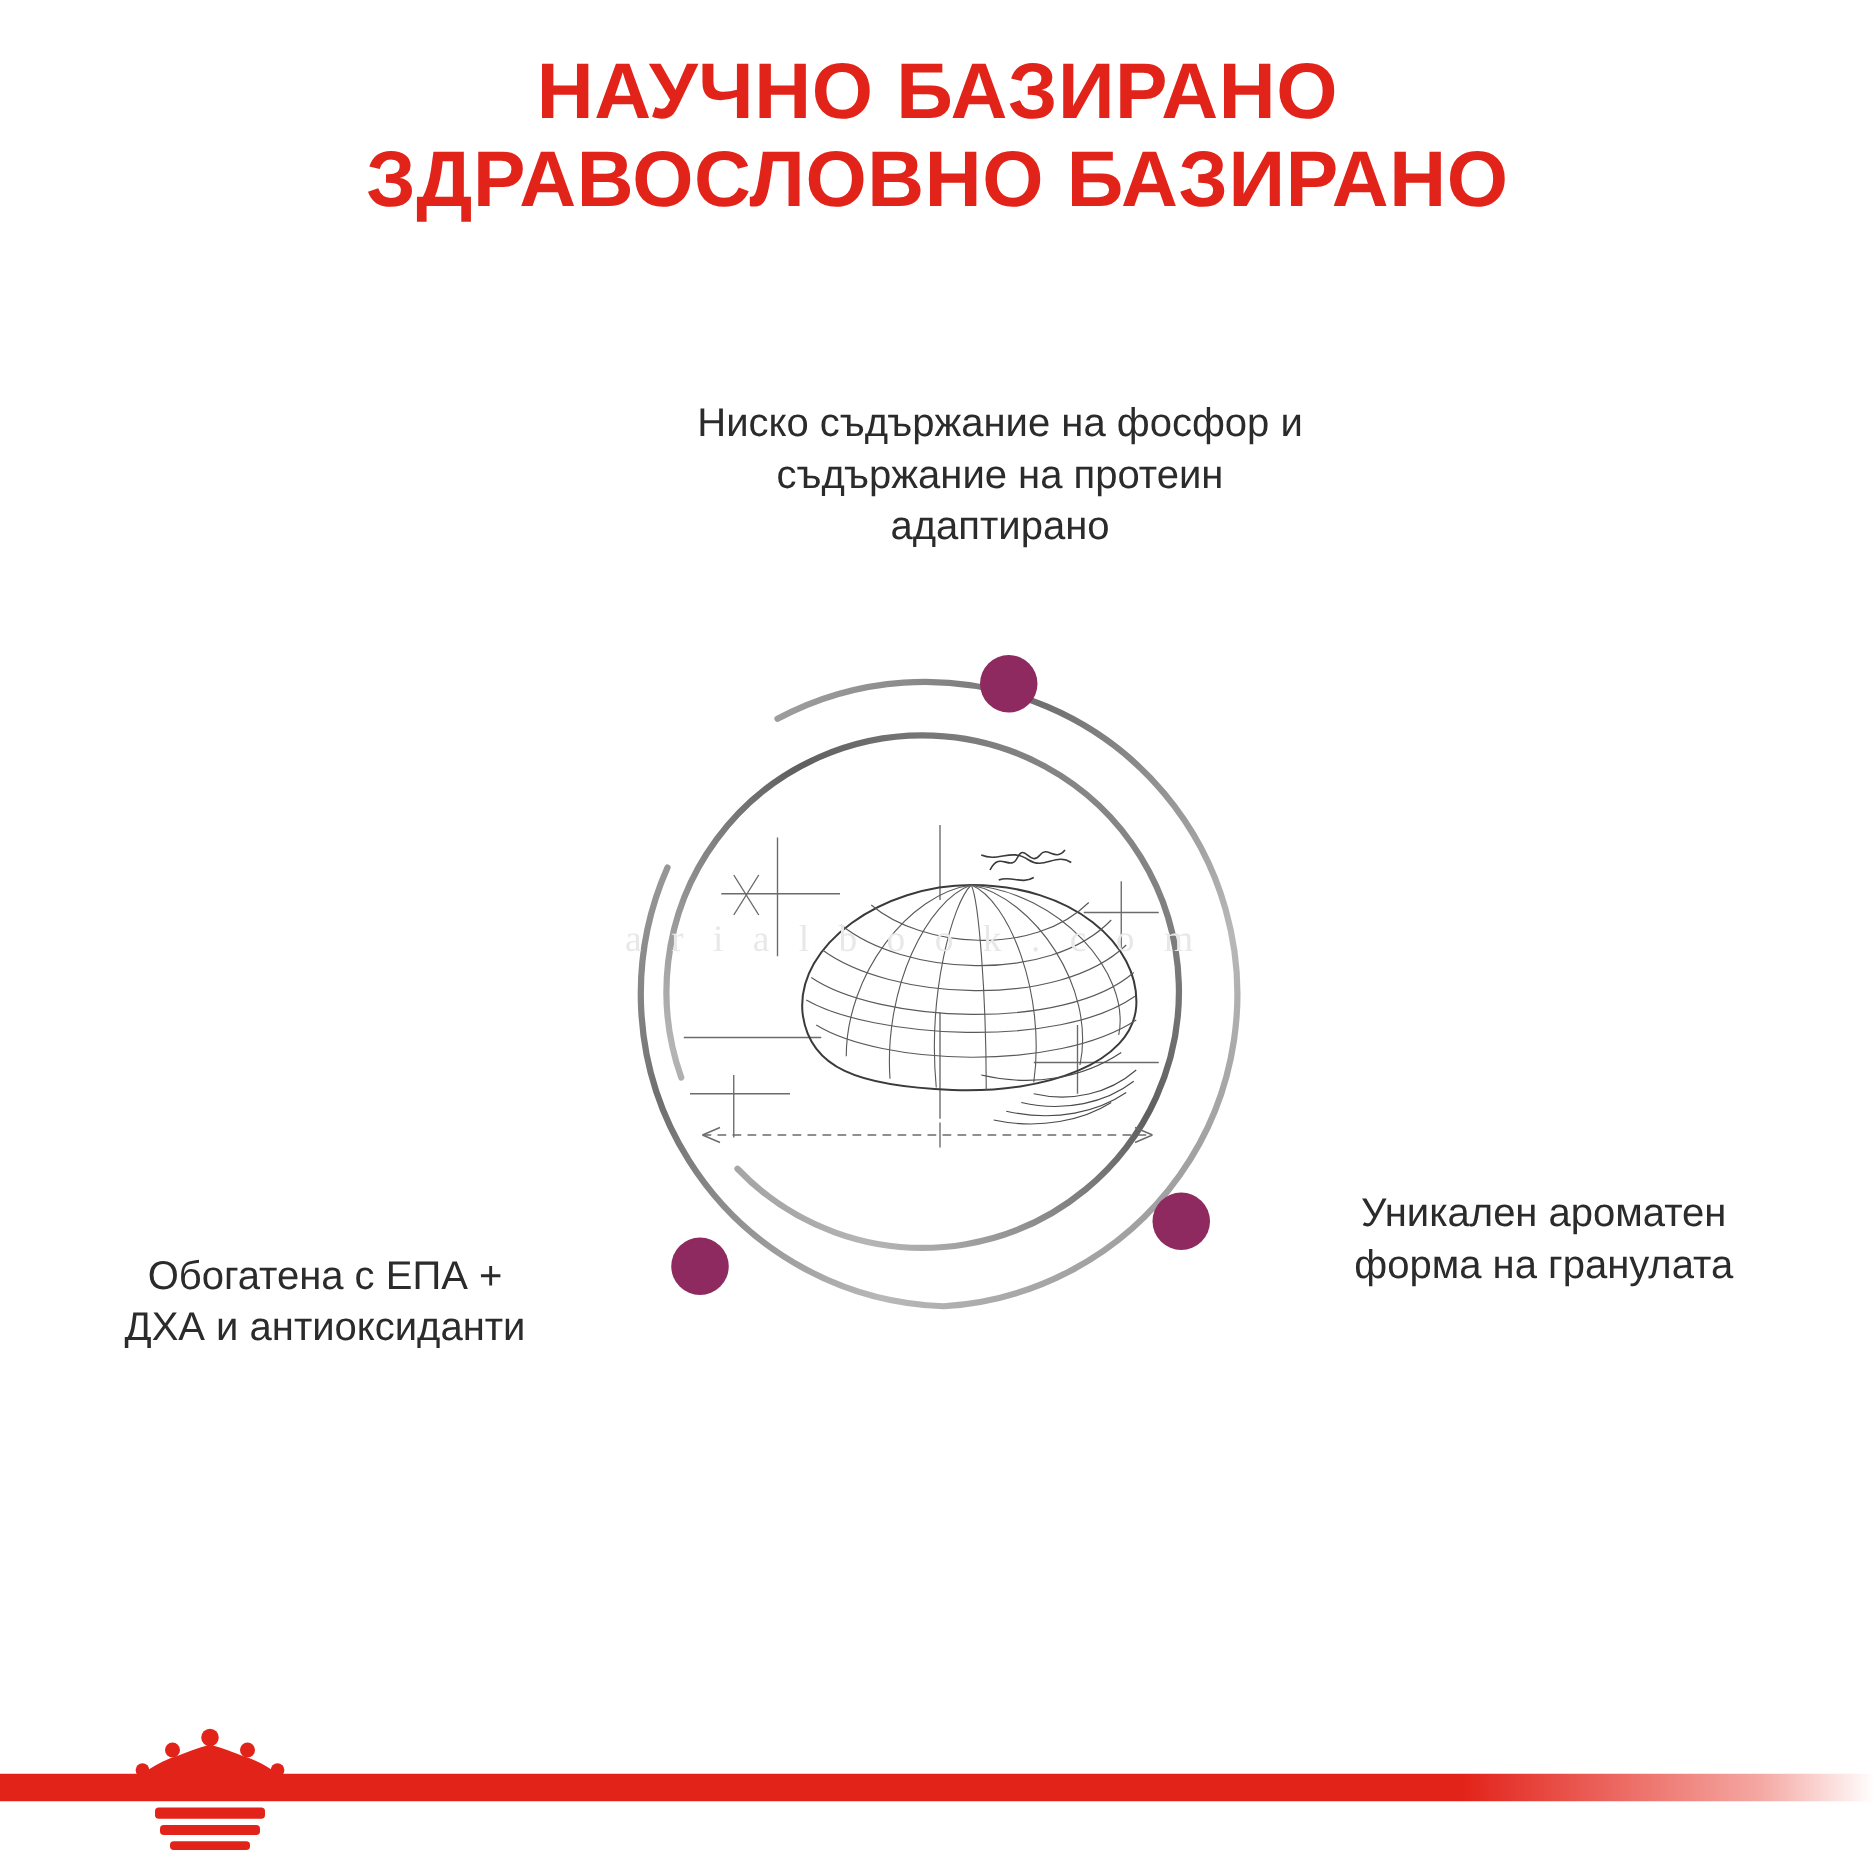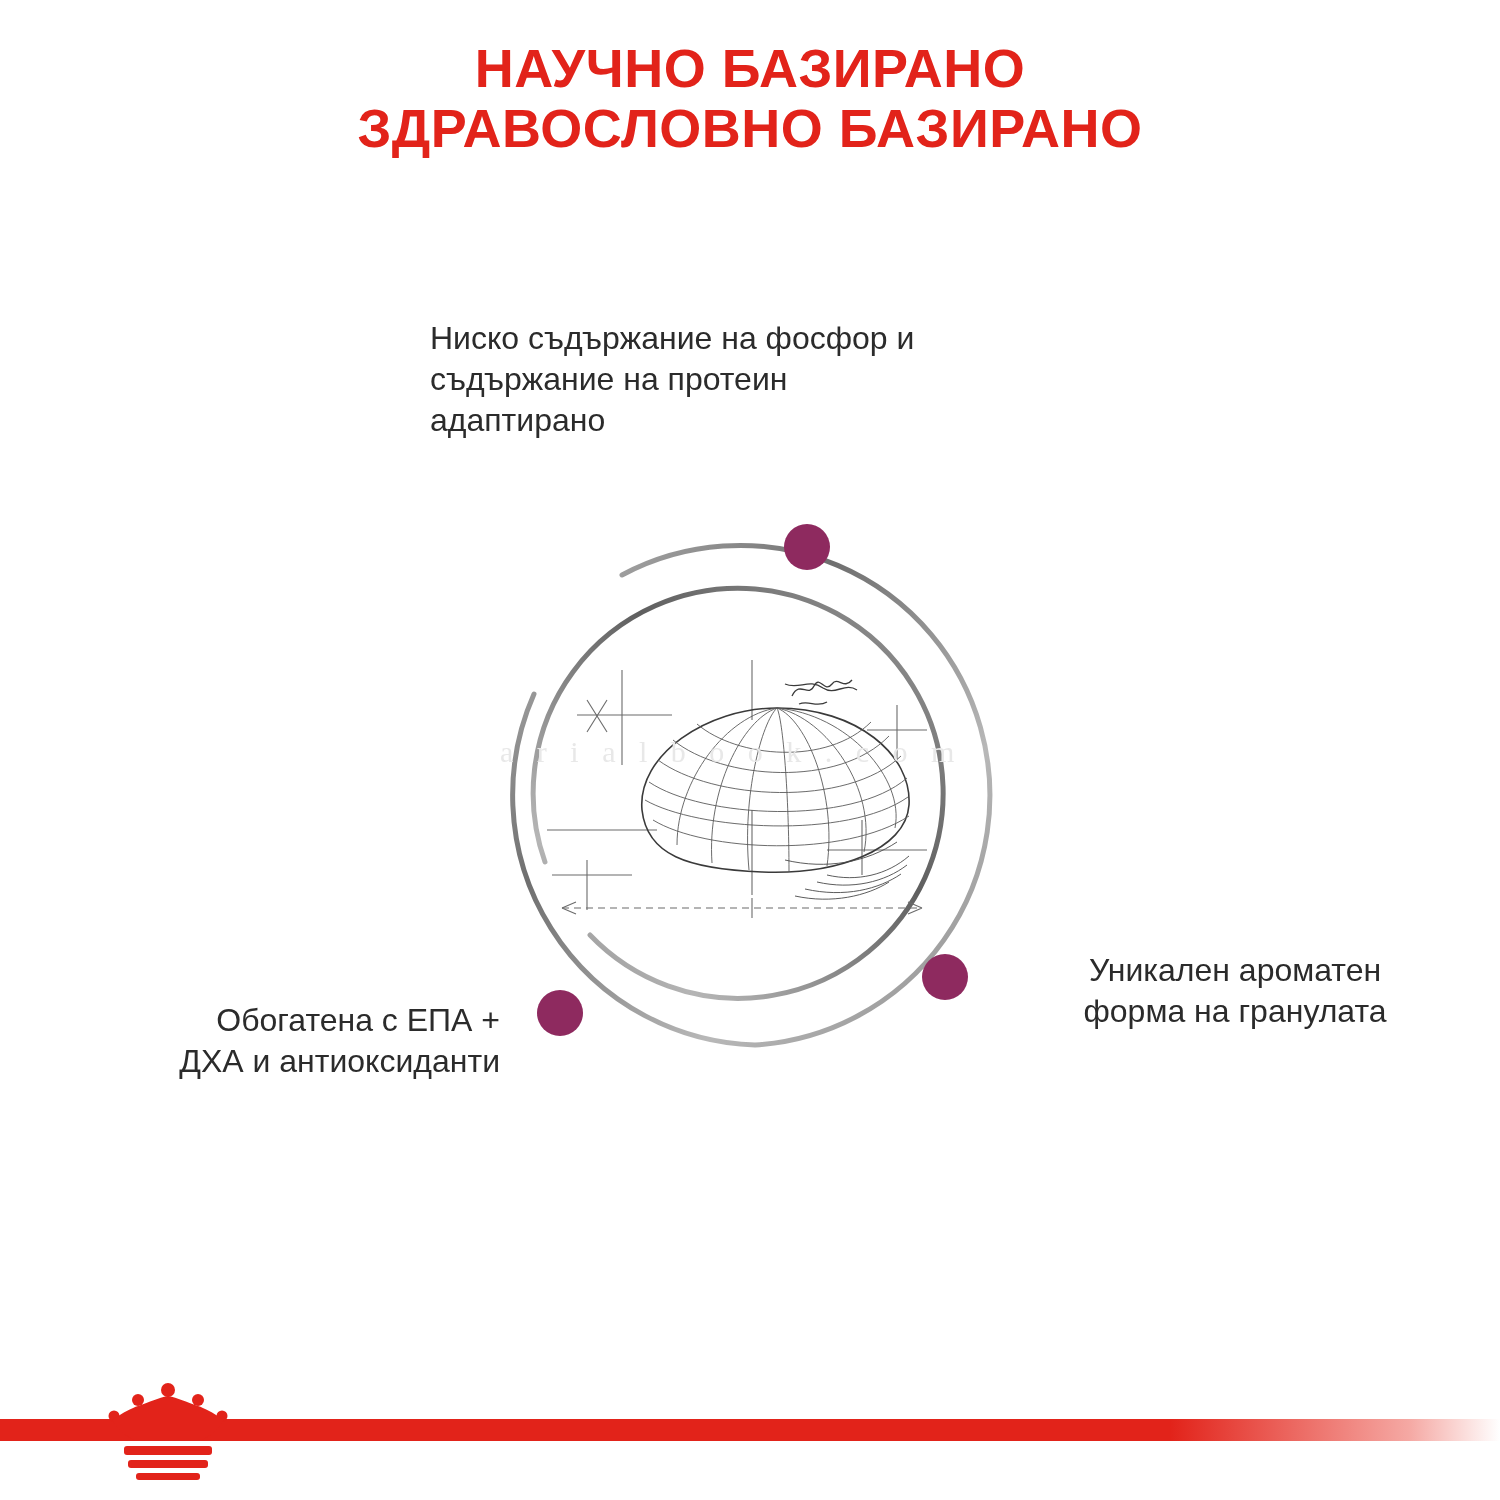--- a/index.html
+++ b/index.html
@@ -17,45 +17,45 @@
 
   
   .title {
     position: absolute;
     top: 38px;
     left: 0;
     width: 1500px;
     text-align: center;
     color: #e2231a;
     font-weight: bold;
-    font-size: 54px;
+    font-size: 63px;
     line-height: 1.12;
     letter-spacing: 0.5px;
   }
   .title .line { display: block; white-space: nowrap; }
 
   
   .caption {
     position: absolute;
     color: #2b2b2b;
     font-size: 32px;
     line-height: 1.28;
     font-weight: 400;
   }
   .caption-top {
     top: 318px;
     left: 430px;
     width: 740px;
-    text-align: left;
+    text-align: center;
   }
   .caption-left {
     top: 1000px;
     left: 20px;
     width: 480px;
-    text-align: right;
+    text-align: center;
   }
   .caption-right {
     top: 950px;
     left: 1000px;
     width: 470px;
     text-align: center;
   }
   .caption .cl { display: block; white-space: nowrap; }
 
   

